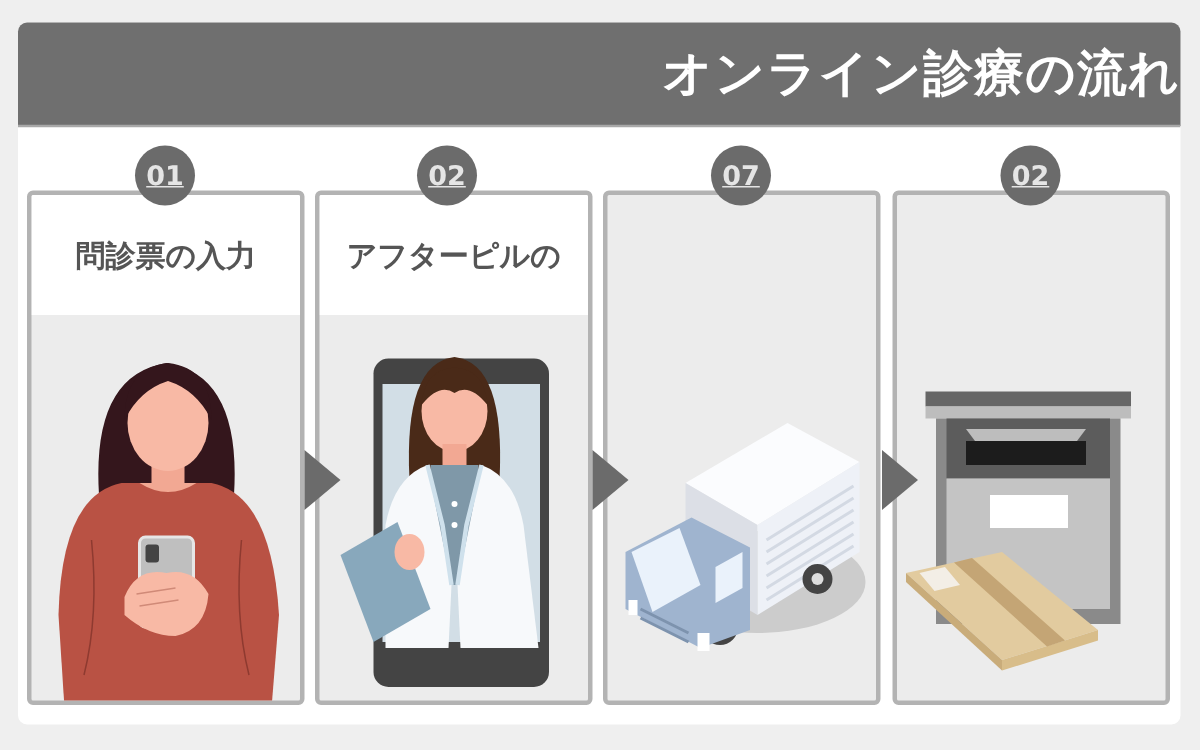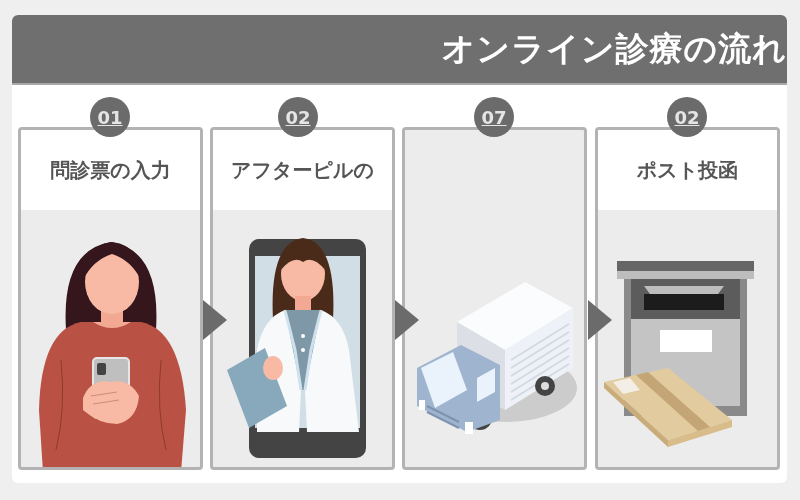--- a/index.html
+++ b/index.html
@@ -126,23 +126,20 @@
         <line x1="22" y1="196" x2="54" y2="212"></line>
           <line x1="22" y1="202" x2="54" y2="218"></line>
       </g>
       <rect x="14" y="190" width="6" height="10" fill="#fff"></rect>
       <rect x="60" y="212" width="8" height="12" fill="#fff"></rect>
     </svg>
   </div>
 </div>
 
 <div class="card" style="left:595px;">
-  <div class="card-head">
-    <span class="card-title">ポスト投函</span>
-  </div>
   <div class="card-art">
     <svg width="179" height="260" viewBox="0 0 179 260">
 
       <rect x="19" y="51" width="137" height="10" fill="#666"></rect>
       <rect x="19" y="61" width="137" height="8" fill="#bdbdbd"></rect>
       <rect x="26" y="69" width="123" height="137" fill="#8a8a8a"></rect>
       <rect x="33" y="69" width="109" height="40" fill="#5c5c5c"></rect>
       <path d="M46 76 L126 76 L120 84 L52 84 Z" fill="#bdbdbd"></path>
       <rect x="46" y="84" width="80" height="16" fill="#1c1c1c"></rect>
       <rect x="33" y="109" width="109" height="87" fill="#c4c4c4"></rect>

